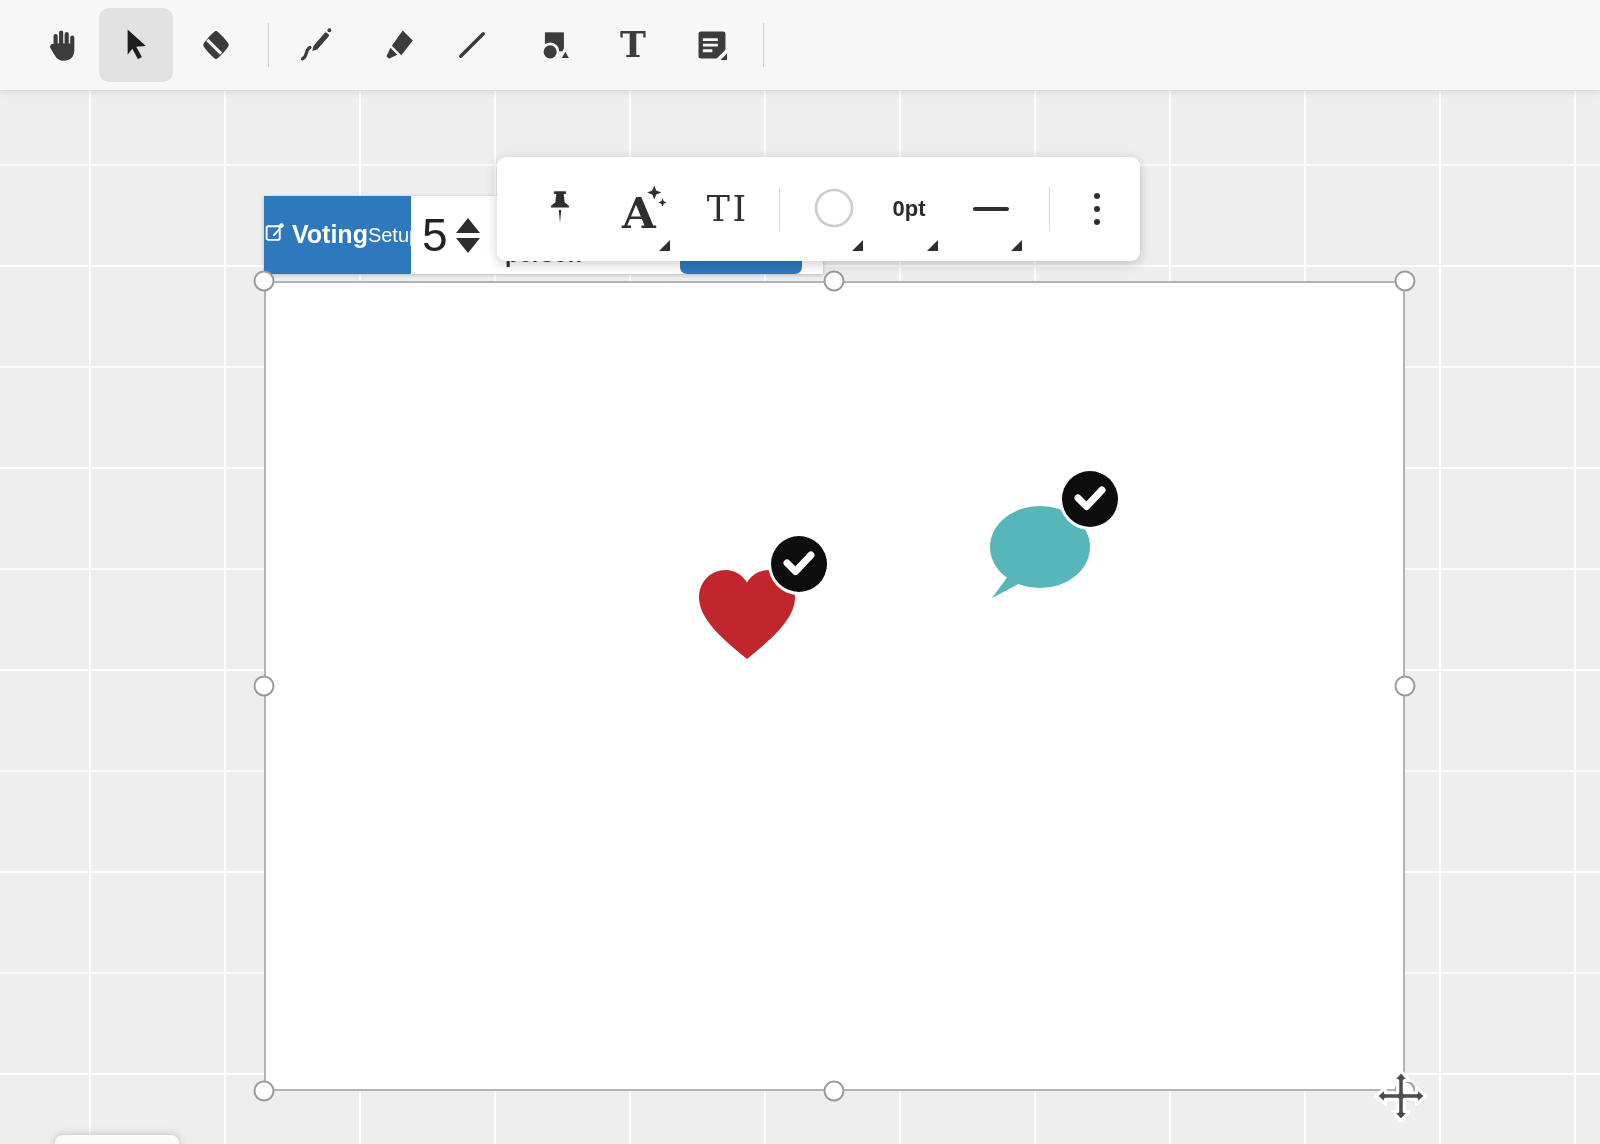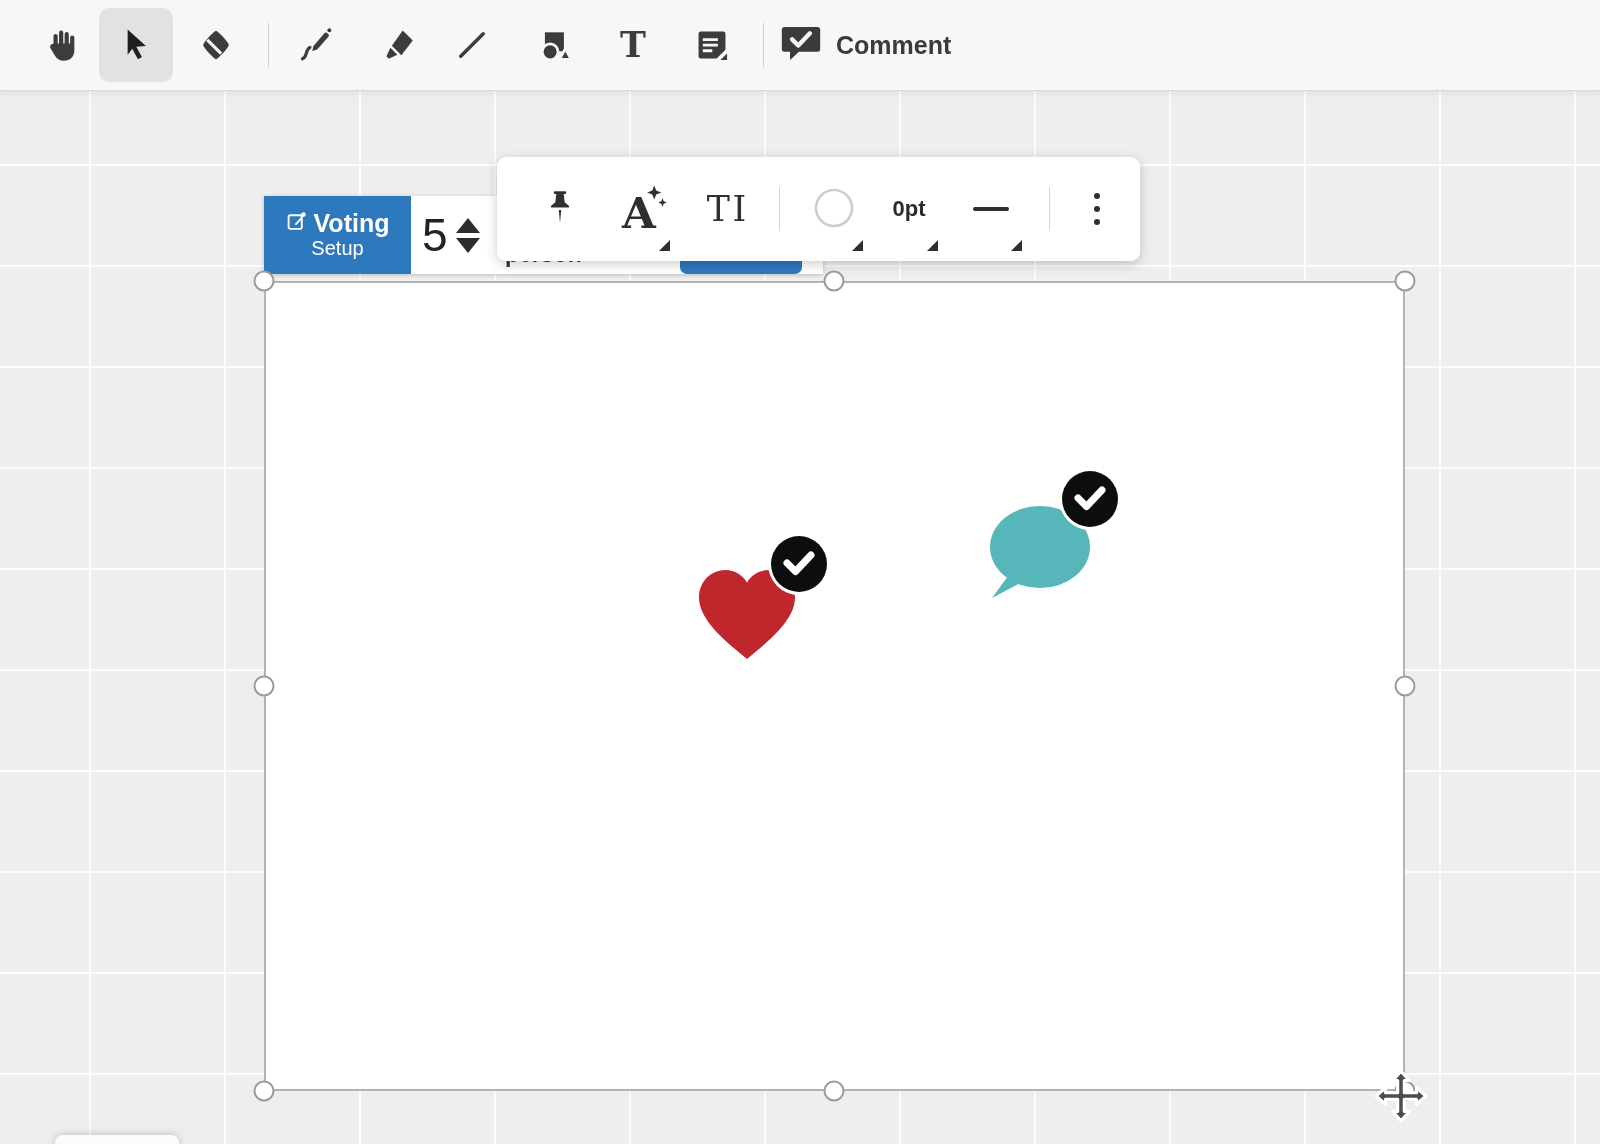--- a/index.html
+++ b/index.html
@@ -51,22 +51,22 @@
     position:absolute;width:56px;height:56px;border-radius:50%;
     background:#0d0d0d;box-shadow:0 0 0 3px #ffffff;z-index:6;
     display:flex;align-items:center;justify-content:center;cursor:pointer;
   }
   
   .voting-bar{
     position:absolute;left:264px;top:106px;width:559px;height:78px;background:#ffffff;
     box-shadow:0 1px 4px rgba(0,0,0,.22);z-index:20;display:flex;align-items:stretch;
   }
   .voting-badge{
-    width:147px;background:#2e78be;color:#fff;display:flex;flex-direction:column;
-    align-items:center;justify-content:center;cursor:pointer;flex:none;
+    width:147px;background:#2e78be;color:#fff;display:flex;flex-direction:row;
+    align-items:center;cursor:pointer;flex:none;
   }
   .voting-badge .l1{display:flex;align-items:center;gap:7px;font-size:25px;font-weight:bold;line-height:1.1;}
   .voting-badge .l2{font-size:20px;line-height:1.15;}
   .votes{position:absolute;left:150px;top:0;height:78px;display:flex;align-items:center;gap:8px;padding-left:8px;}
   .votes .num{font-size:46px;color:#222;}
   .stepper{display:flex;flex-direction:column;gap:5px;cursor:pointer;}
   .stepper .up{width:0;height:0;border-left:12px solid transparent;border-right:12px solid transparent;border-bottom:15px solid #2d2d2d;}
   .stepper .dn{width:0;height:0;border-left:12px solid transparent;border-right:12px solid transparent;border-top:15px solid #2d2d2d;}
   .person-lbl{position:absolute;left:241px;bottom:6px;font-size:23px;font-weight:bold;color:#333;}
   .start-btn{position:absolute;left:416px;top:46px;width:122px;height:32px;background:#2e78be;border:none;border-radius:7px;cursor:pointer;}
@@ -173,27 +173,20 @@
           <rect x="3.5" y="3.5" width="17" height="17" rx="1.4" fill="#3c3c3c"></rect>
           <path stroke="#f7f7f7" stroke-width="1.8" d="M6.2 8.6h9.5M6.2 12.1h9.5M6.2 15.6h6"></path>
           <path d="M14 21.5l7.5-7.5v7.5z" fill="#f7f7f7"></path>
           <path d="M17.3 21.5l4.2-4.2v4.2z" fill="#3c3c3c"></path>
         </svg>
       </span>
   </button>
 
   <div class="tb-divider" style="left:763px"></div>
 
-  <button class="comment-btn">
-    <span><svg width="42" height="37" viewBox="0 0 30 27">
-          <path d="M3 1.5h24a2 2 0 012 2v14a2 2 0 01-2 2H13.5l-6.5 6v-6H3a2 2 0 01-2-2v-14a2 2 0 012-2z" fill="#3b3b3b"></path>
-          <path fill="none" stroke="#f7f7f7" stroke-width="3.2" stroke-linecap="round" stroke-linejoin="round" d="M8.5 10.5l4.5 4.5 8.5-9"></path>
-        </svg></span>
-    <span class="lbl">Comment</span>
-  </button>
 </div>
 
 <div class="board">
 
   <div class="sel-frame"></div>
 
   <div class="shape" style="left:697px;top:478px">
     <svg width="100" height="92" viewBox="0 0 100 92">
         <path fill="#c0272d" d="M50 91C28 73 2 52 2 29.5 2 13.5 14 2 28.5 2 37.9 2 45.6 7 50 14.5 54.4 7 62.1 2 71.5 2 86 2 98 13.5 98 29.5 98 52 72 73 50 91z"></path>
       </svg>

